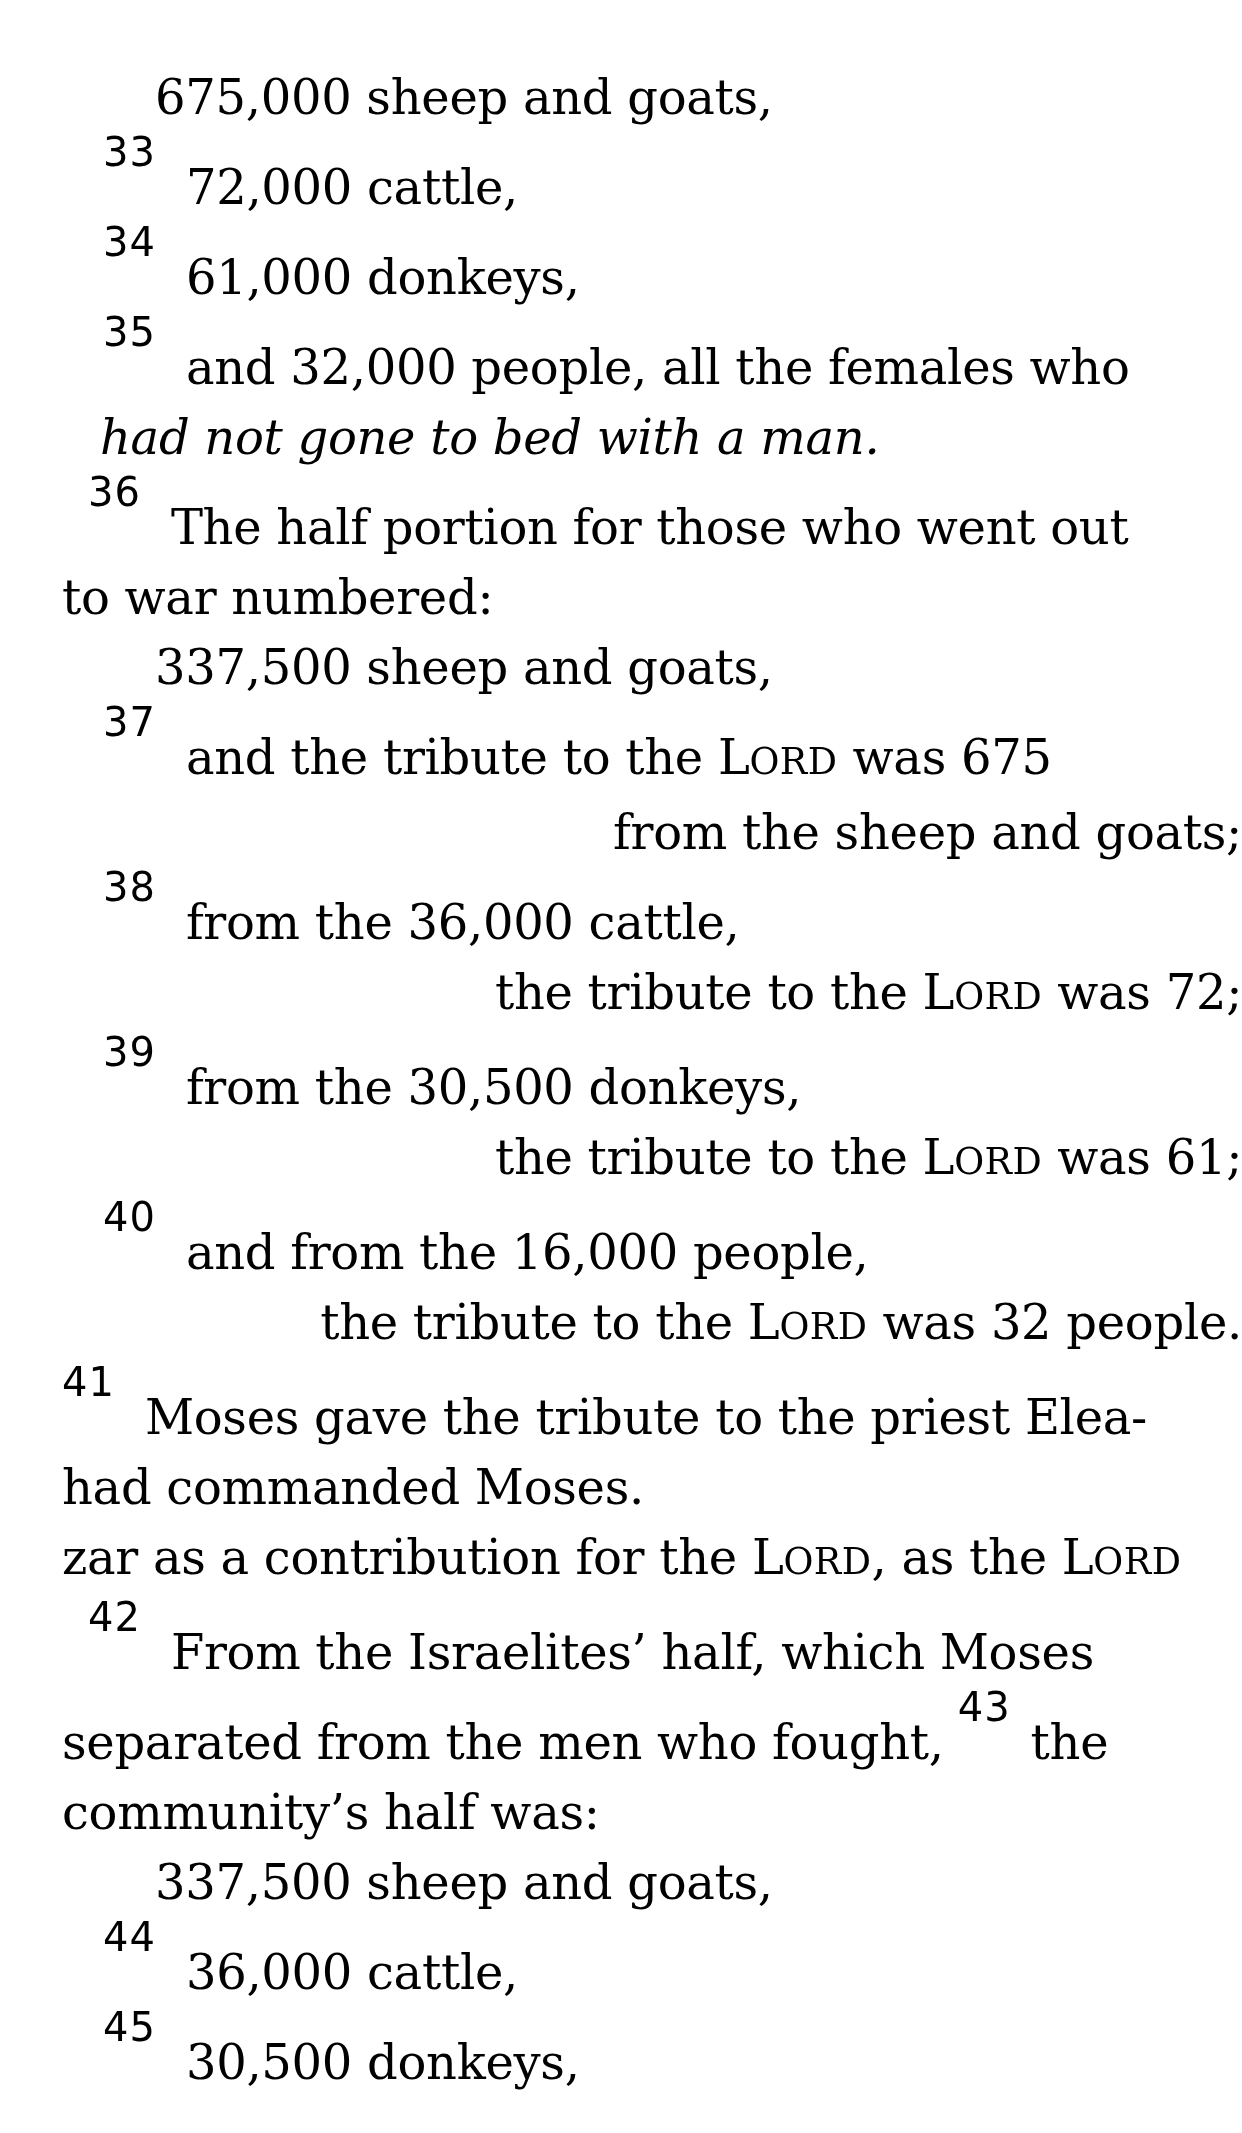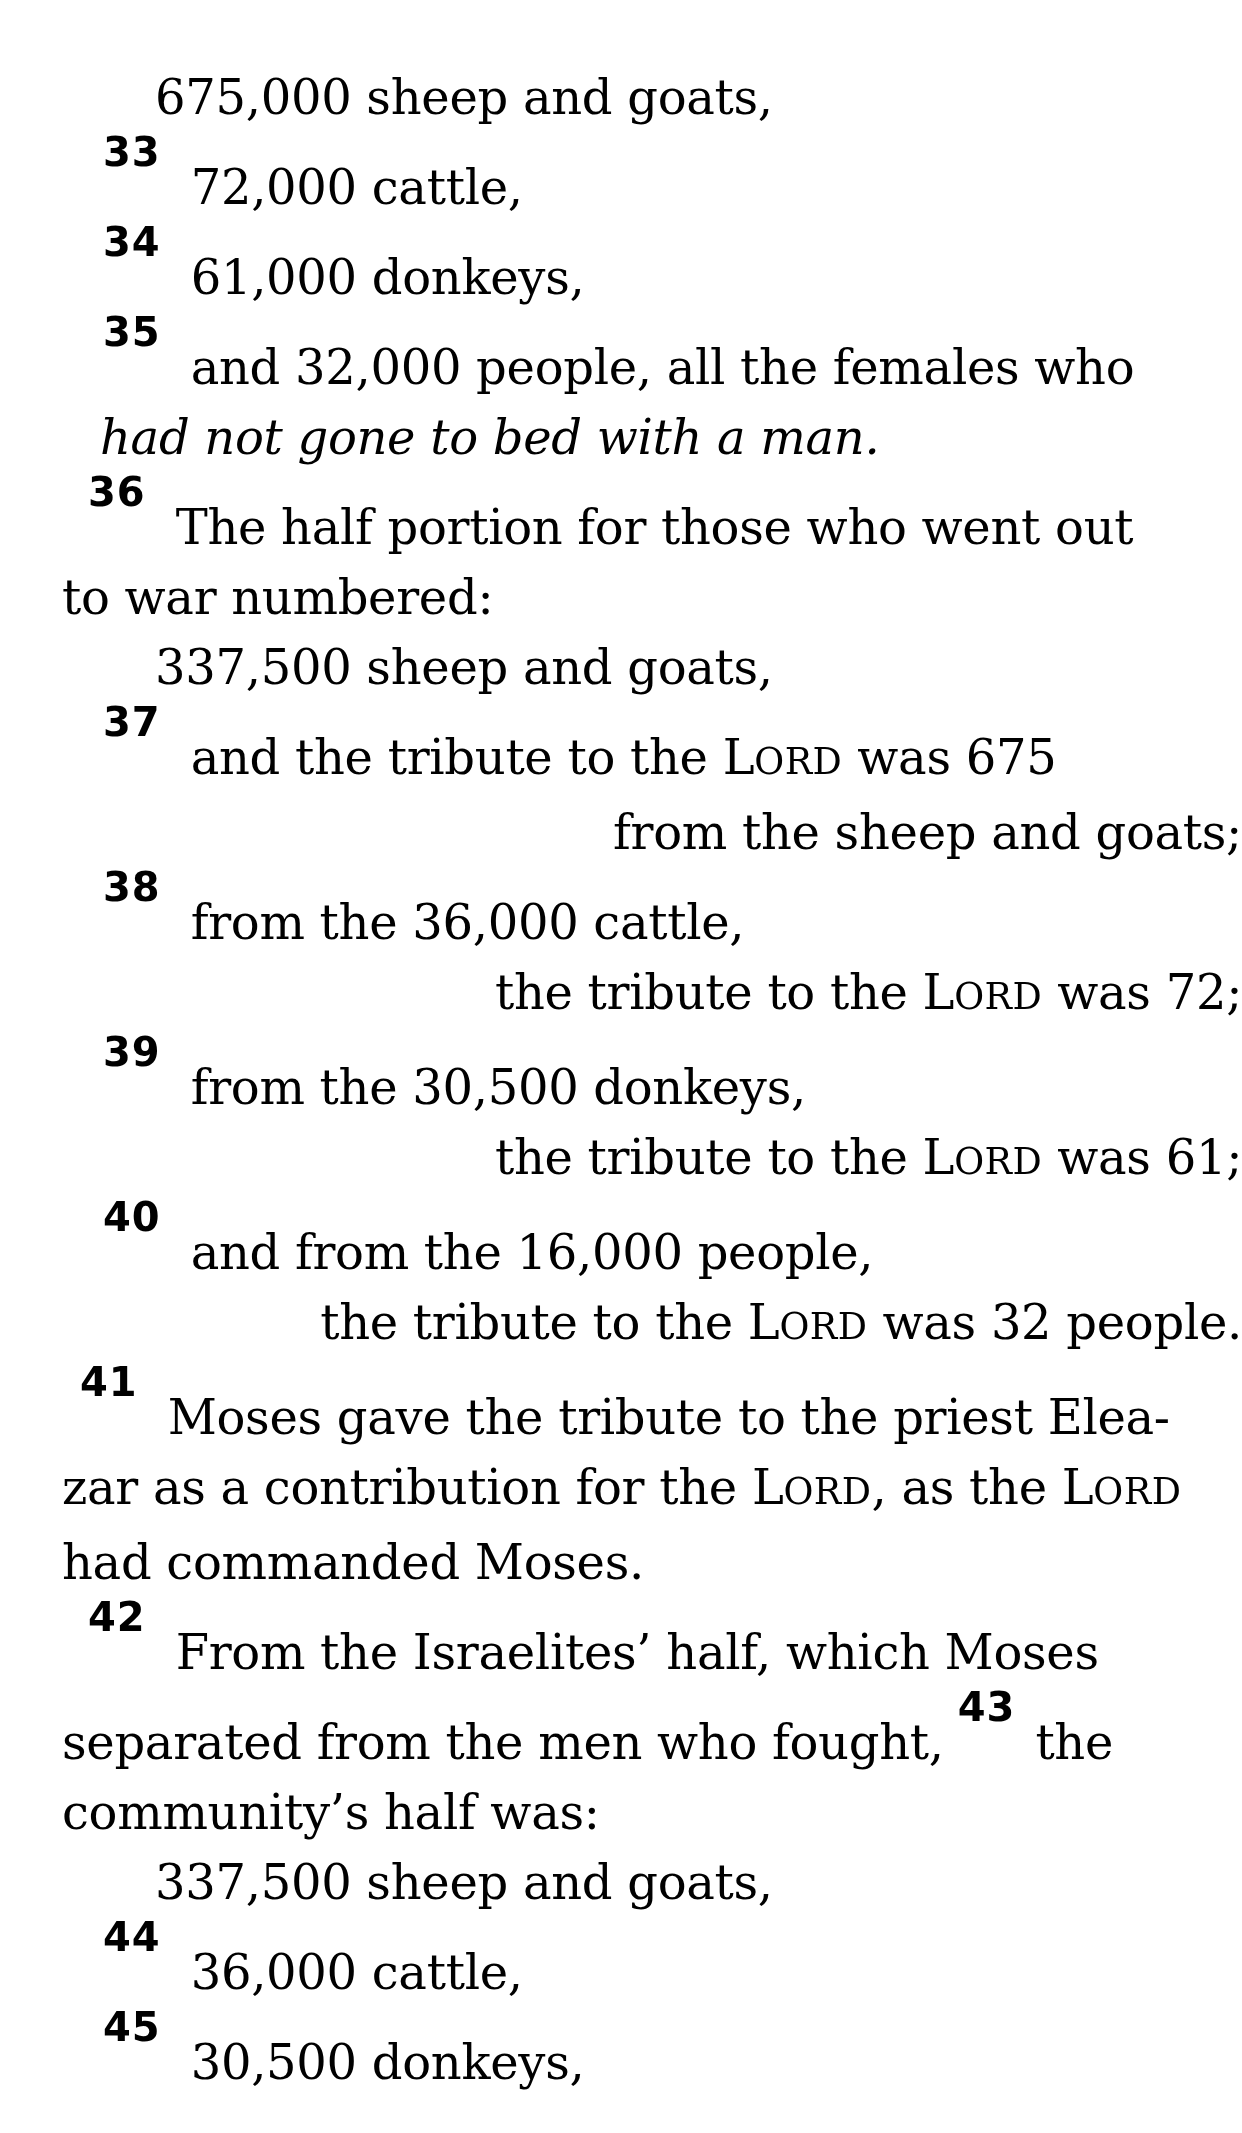--- a/index.html
+++ b/index.html
@@ -18,25 +18,25 @@
     color: #000000;
     letter-spacing: -0.3px;
   }
   .line { white-space: pre; }
   
   .p1  { margin-left: 155px; }  
   .pn  { margin-left: 103px; }  
   .p2  { margin-left: 152px; text-align: right; }  
   .pw  { margin-left: 100px; font-style: italic; }  
   .prn { margin-left: 88px;  }  
-  .prf { margin-left: 80px;  }  
+  .prf { margin-left: 62px;  }  
   .pr  { margin-left: 62px;  }  
   .vnum {
     font-family: "DejaVu Sans", sans-serif;
-    font-weight: 700;
+    font-weight: 400;
     font-size: 40px;
     line-height: 1;
     vertical-align: 38px;   
     margin-right: 30px;
     letter-spacing: 1px;
   }
   .vnum.mid { margin-left: 14px; margin-right: 20px; }
   .sc .scr { font-size: 0.76em; letter-spacing: 0.5px; }
 </style>
 </head>
@@ -54,22 +54,22 @@
       <div class="line p1">337,500 sheep and goats,</div>
       <div class="line pn"><span class="vnum">37</span>and the tribute to the <span class="sc">L<span class="scr">ORD</span></span> was 675</div>
       <div class="line p2">from the sheep and goats;</div>
       <div class="line pn"><span class="vnum">38</span>from the 36,000 cattle,</div>
       <div class="line p2">the tribute to the <span class="sc">L<span class="scr">ORD</span></span> was 72;</div>
       <div class="line pn"><span class="vnum">39</span>from the 30,500 donkeys,</div>
       <div class="line p2">the tribute to the <span class="sc">L<span class="scr">ORD</span></span> was 61;</div>
       <div class="line pn"><span class="vnum">40</span>and from the 16,000 people,</div>
       <div class="line p2">the tribute to the <span class="sc">L<span class="scr">ORD</span></span> was 32 people.</div>
       <div class="line prf"><span class="vnum">41</span>Moses gave the tribute to the priest Elea-</div>
+      <div class="line pr">had commanded Moses.</div>
       <div class="line pr">zar as a contribution for the <span class="sc">L<span class="scr">ORD</span></span>, as the <span class="sc">L<span class="scr">ORD</span></span></div>
-      <div class="line pr">had commanded Moses.</div>
       <div class="line prn"><span class="vnum">42</span>From the Israelites’ half, which Moses</div>
       <div class="line pr">separated from the men who fought,<span class="vnum mid">43</span>the</div>
       <div class="line pr">community’s half was:</div>
       <div class="line p1">337,500 sheep and goats,</div>
       <div class="line pn"><span class="vnum">44</span>36,000 cattle,</div>
       <div class="line pn"><span class="vnum">45</span>30,500 donkeys,</div>
     </div>
 </div>
 
 </body></html>

